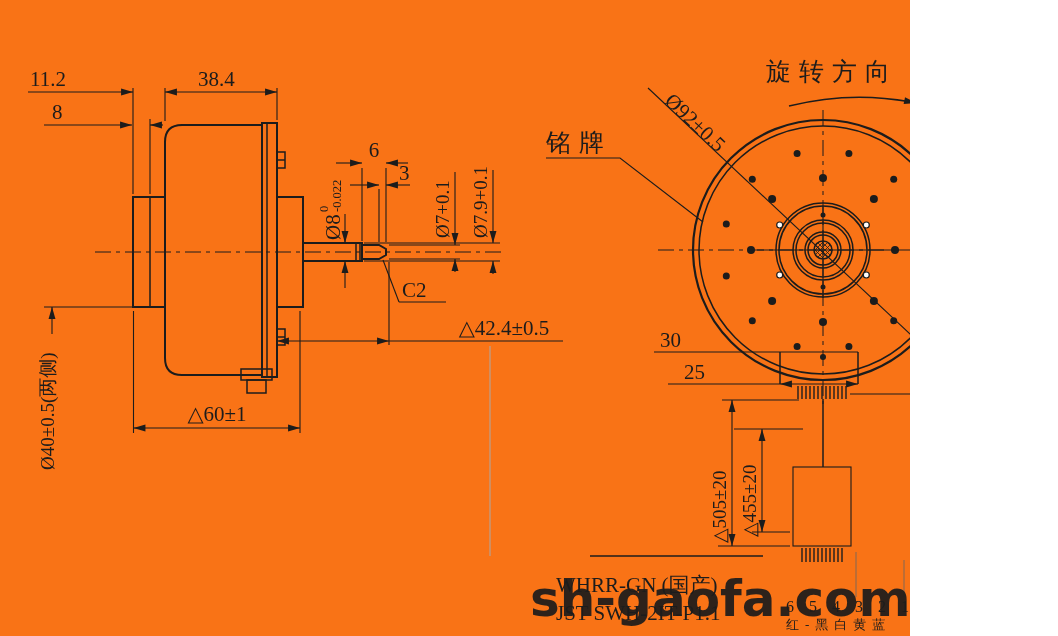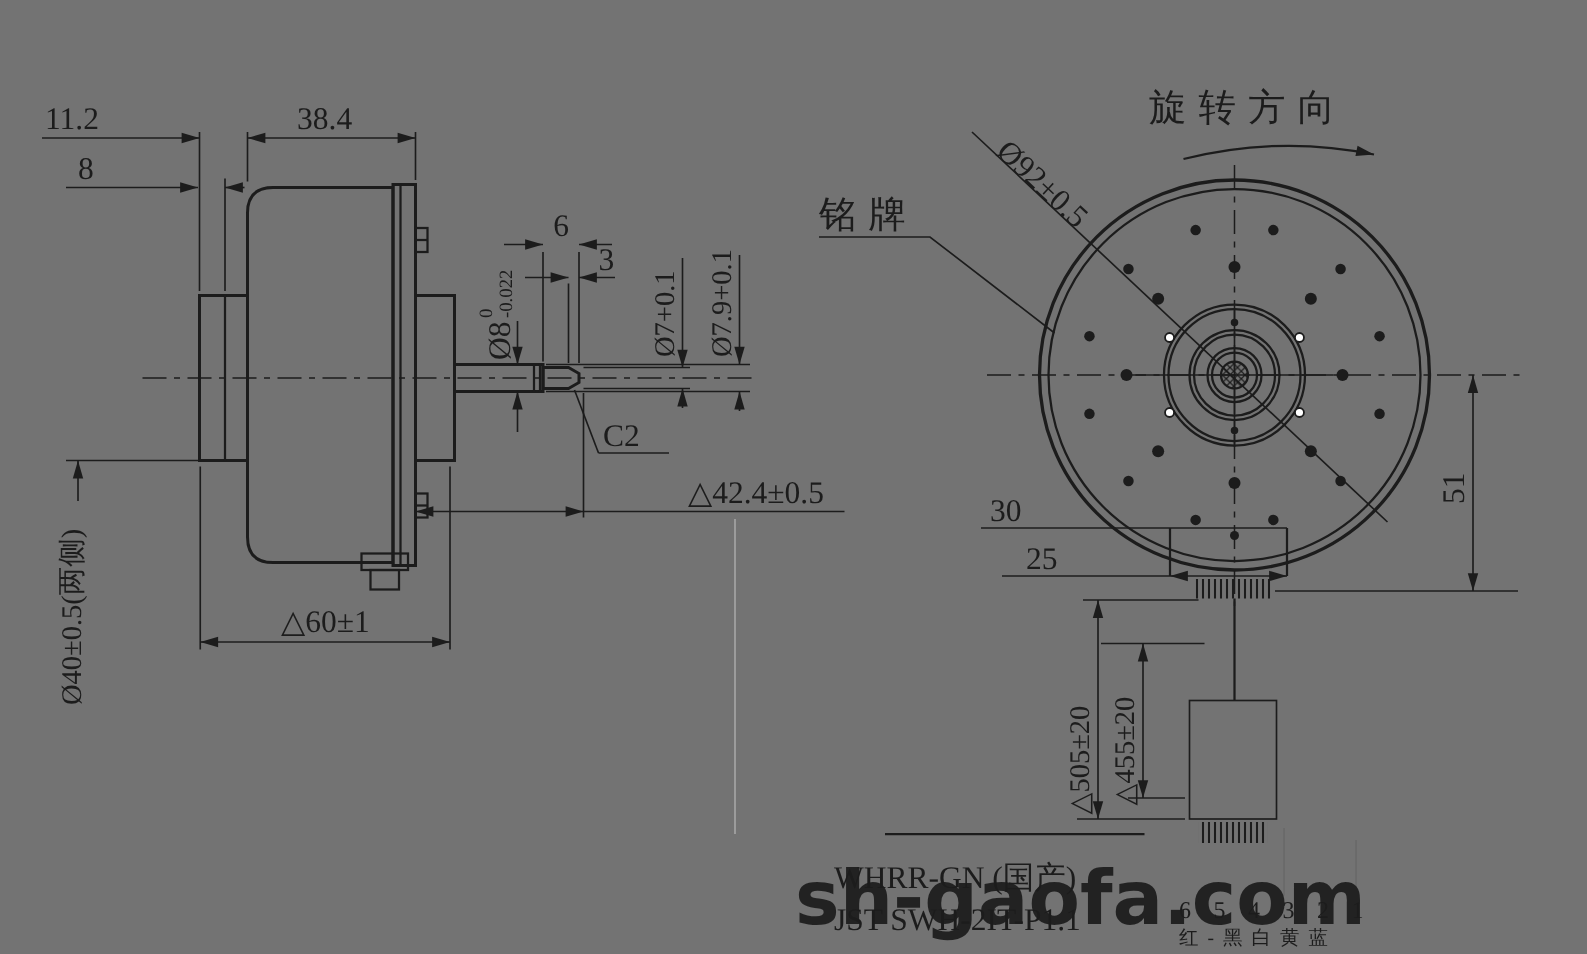--- a/index.html
+++ b/index.html
@@ -1,16 +1,16 @@
 <!DOCTYPE html>
 <html><head>
 <meta charset="utf-8">
 <style>
   html,body{margin:0;padding:0;background:#ffffff;}
-  .canvas{width:1058px;height:636px;position:relative;background:#737373;overflow:hidden;}
+  .canvas{width:910px;height:636px;position:relative;background:#f97316;overflow:hidden;}
   svg{display:block;}
   svg text{fill:#1c1c1c;}
   .dim{font-family:"Liberation Serif",serif;font-size:21px;}
   .dimsm{font-family:"Liberation Serif",serif;font-size:12.5px;}
   .cjk{font-family:"Liberation Serif",serif;font-size:25px;letter-spacing:8px;}
   .model{font-family:"Liberation Serif",serif;font-size:21px;}
   .pin{font-family:"Liberation Serif",serif;font-size:16px;}
   .wcol{font-family:"Liberation Serif",serif;font-size:13px;letter-spacing:6px;}
   .wm{font-family:"DejaVu Sans",sans-serif;font-size:50px;font-weight:bold;opacity:.92;}
   .ln{stroke:#1c1c1c;stroke-width:2;fill:none;}

